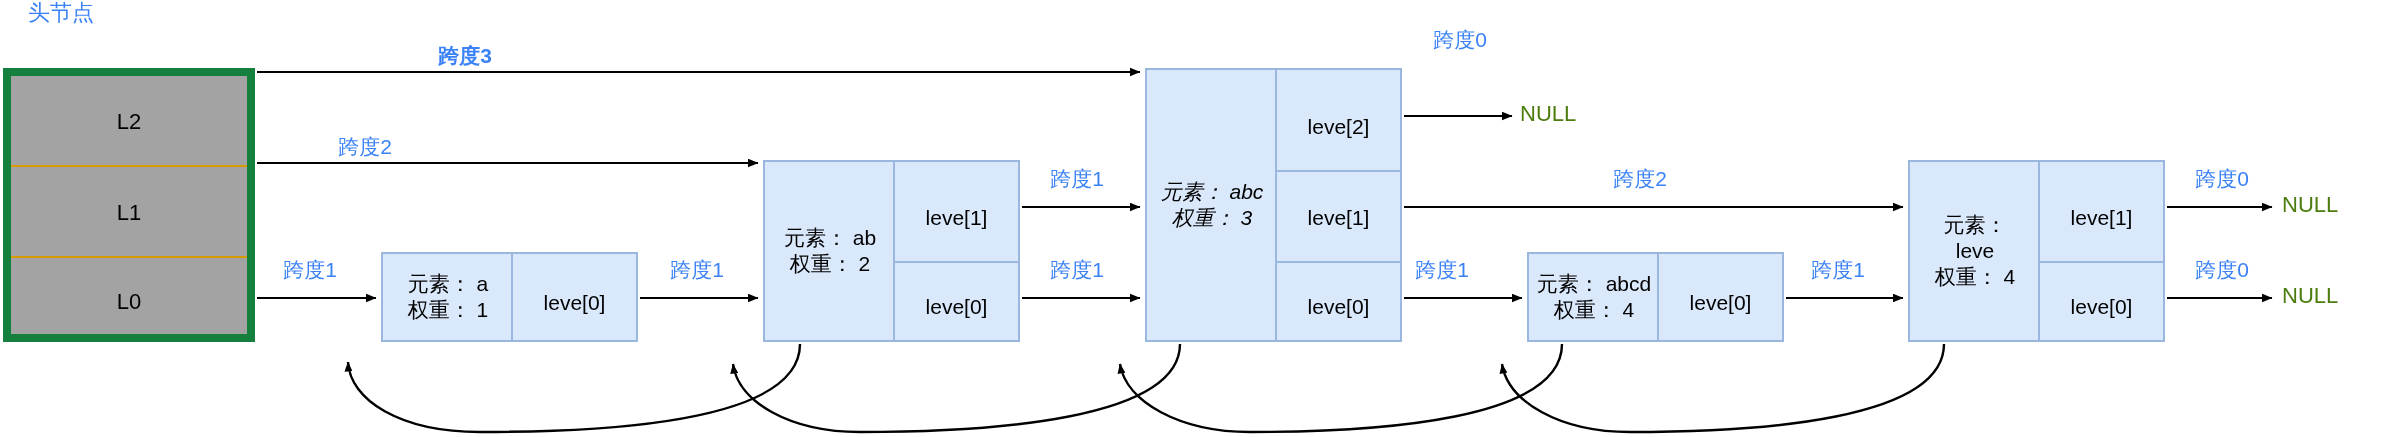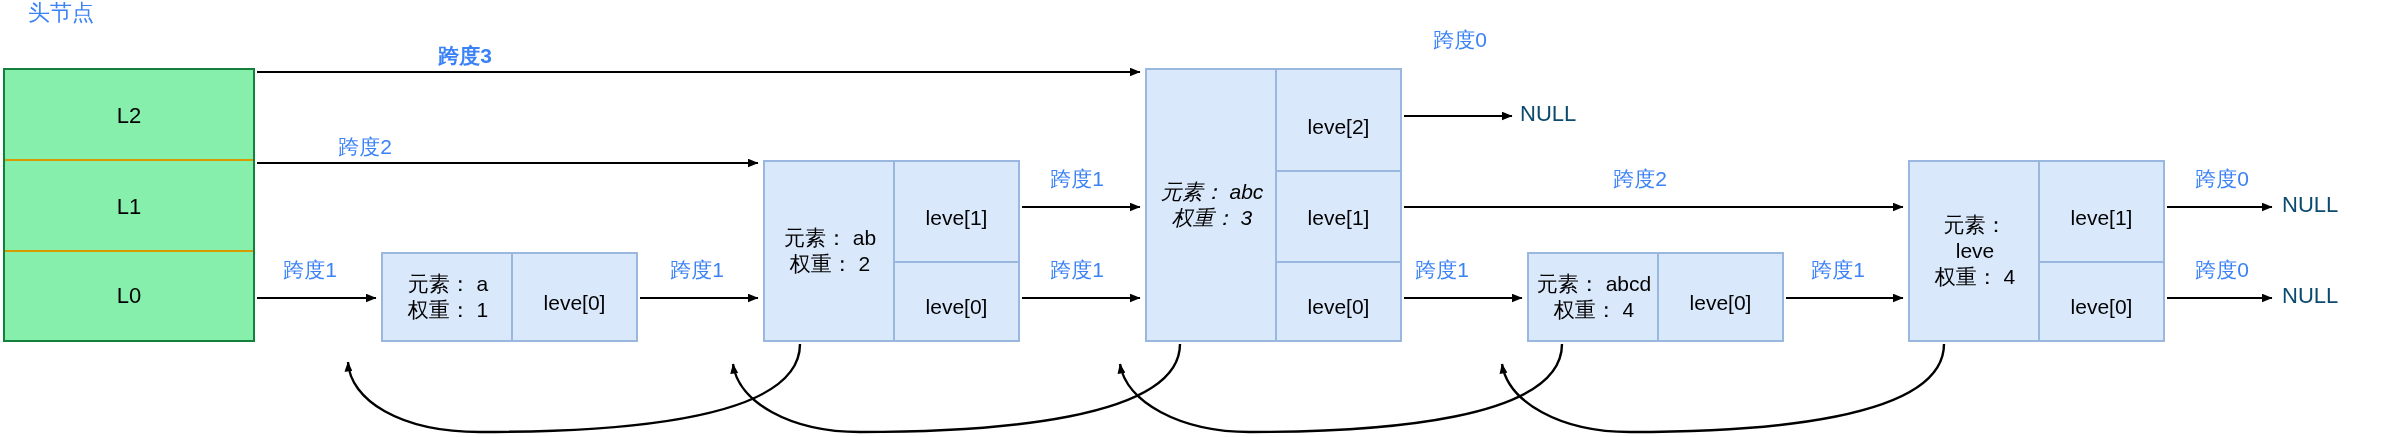--- a/index.html
+++ b/index.html
@@ -2,35 +2,35 @@
 <html><head>
 <meta charset="utf-8">
 <style>
   html,body{margin:0;padding:0;background:#ffffff;}
   body{font-family:"Liberation Sans","DejaVu Sans",sans-serif;}
   #canvas{position:relative;width:2387px;height:437px;background:#ffffff;overflow:hidden;}
 
   .lbl{position:absolute;font-size:21px;color:#3b82f6;white-space:nowrap;line-height:1.15;}
   .lbl.c{transform:translateX(-50%);text-align:center;}
 
-  .head-node{position:absolute;box-sizing:border-box;background:#86efac;border:2px solid #15803d;}
+  .head-node{position:absolute;box-sizing:border-box;background:#a3a3a3;border:8px solid #15803d;}
   .head-cell{position:absolute;left:0;right:0;box-sizing:border-box;display:flex;align-items:center;justify-content:center;font-size:22px;color:#000;}
   .head-div{position:absolute;left:0;right:0;height:2px;background:#d79b00;}
 
   .node{position:absolute;box-sizing:border-box;background:#dae8fc;border:2px solid #9ab7e0;}
   .node-body{position:absolute;left:0;top:0;bottom:0;box-sizing:border-box;
              display:flex;flex-direction:column;align-items:center;justify-content:center;
              font-size:21px;color:#000;line-height:1.25;text-align:center;}
   .node-vdiv{position:absolute;top:0;bottom:0;width:2px;background:#9ab7e0;}
   .node-levels{position:absolute;top:11px;bottom:0;right:0;box-sizing:border-box;}
   .lvl{position:absolute;left:0;right:0;box-sizing:border-box;display:flex;align-items:center;justify-content:center;font-size:21px;color:#000;}
   .lvl-div{position:absolute;left:0;right:0;height:2px;background:#9ab7e0;}
 
   svg.overlay{position:absolute;left:0;top:0;width:2387px;height:437px;pointer-events:none;}
-  .nullt{position:absolute;font-size:22px;color:#0c4a6e;white-space:nowrap;}
+  .nullt{position:absolute;font-size:22px;color:#4d7c0f;white-space:nowrap;}
 </style>
 </head>
 <body>
 
 <div id="canvas">
 
   <div class="lbl" style="left:28px;top:0px;font-size:22px;">头节点</div>
 
   <div class="head-node" style="left:3px;top:68px;width:252px;height:274px;">
     <div class="head-cell" style="top:0px;height:91px;">L2</div>

